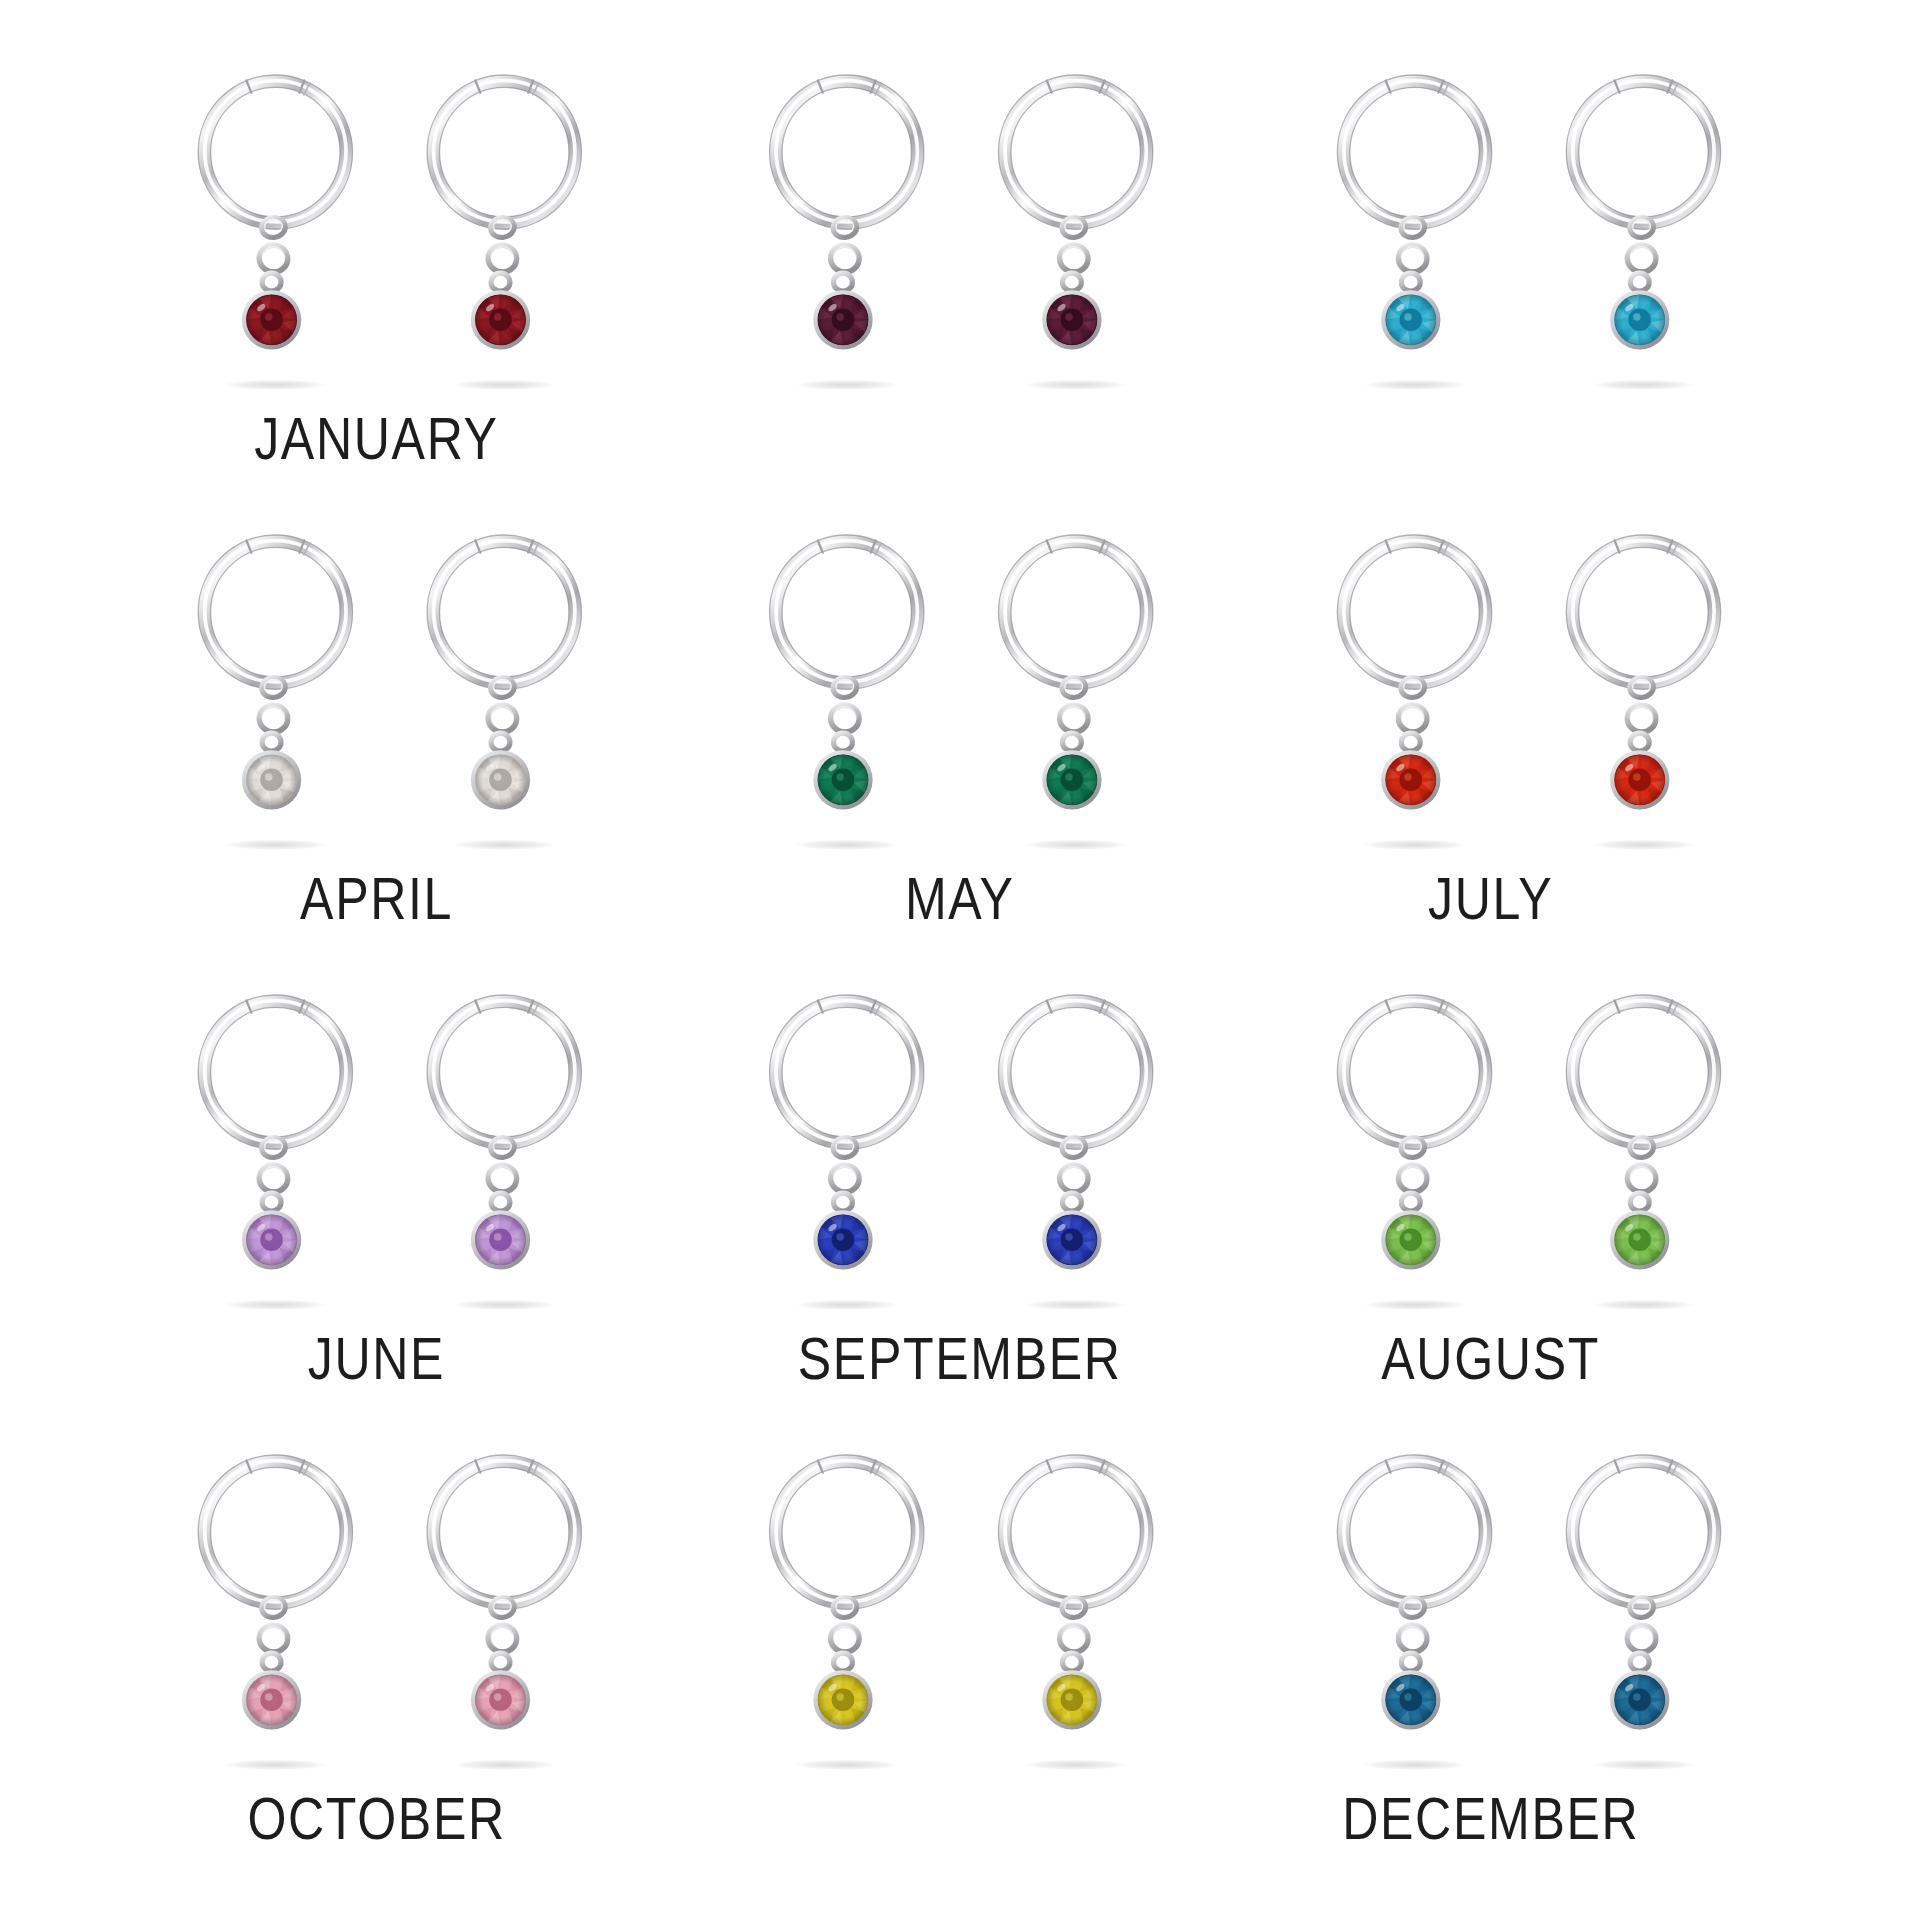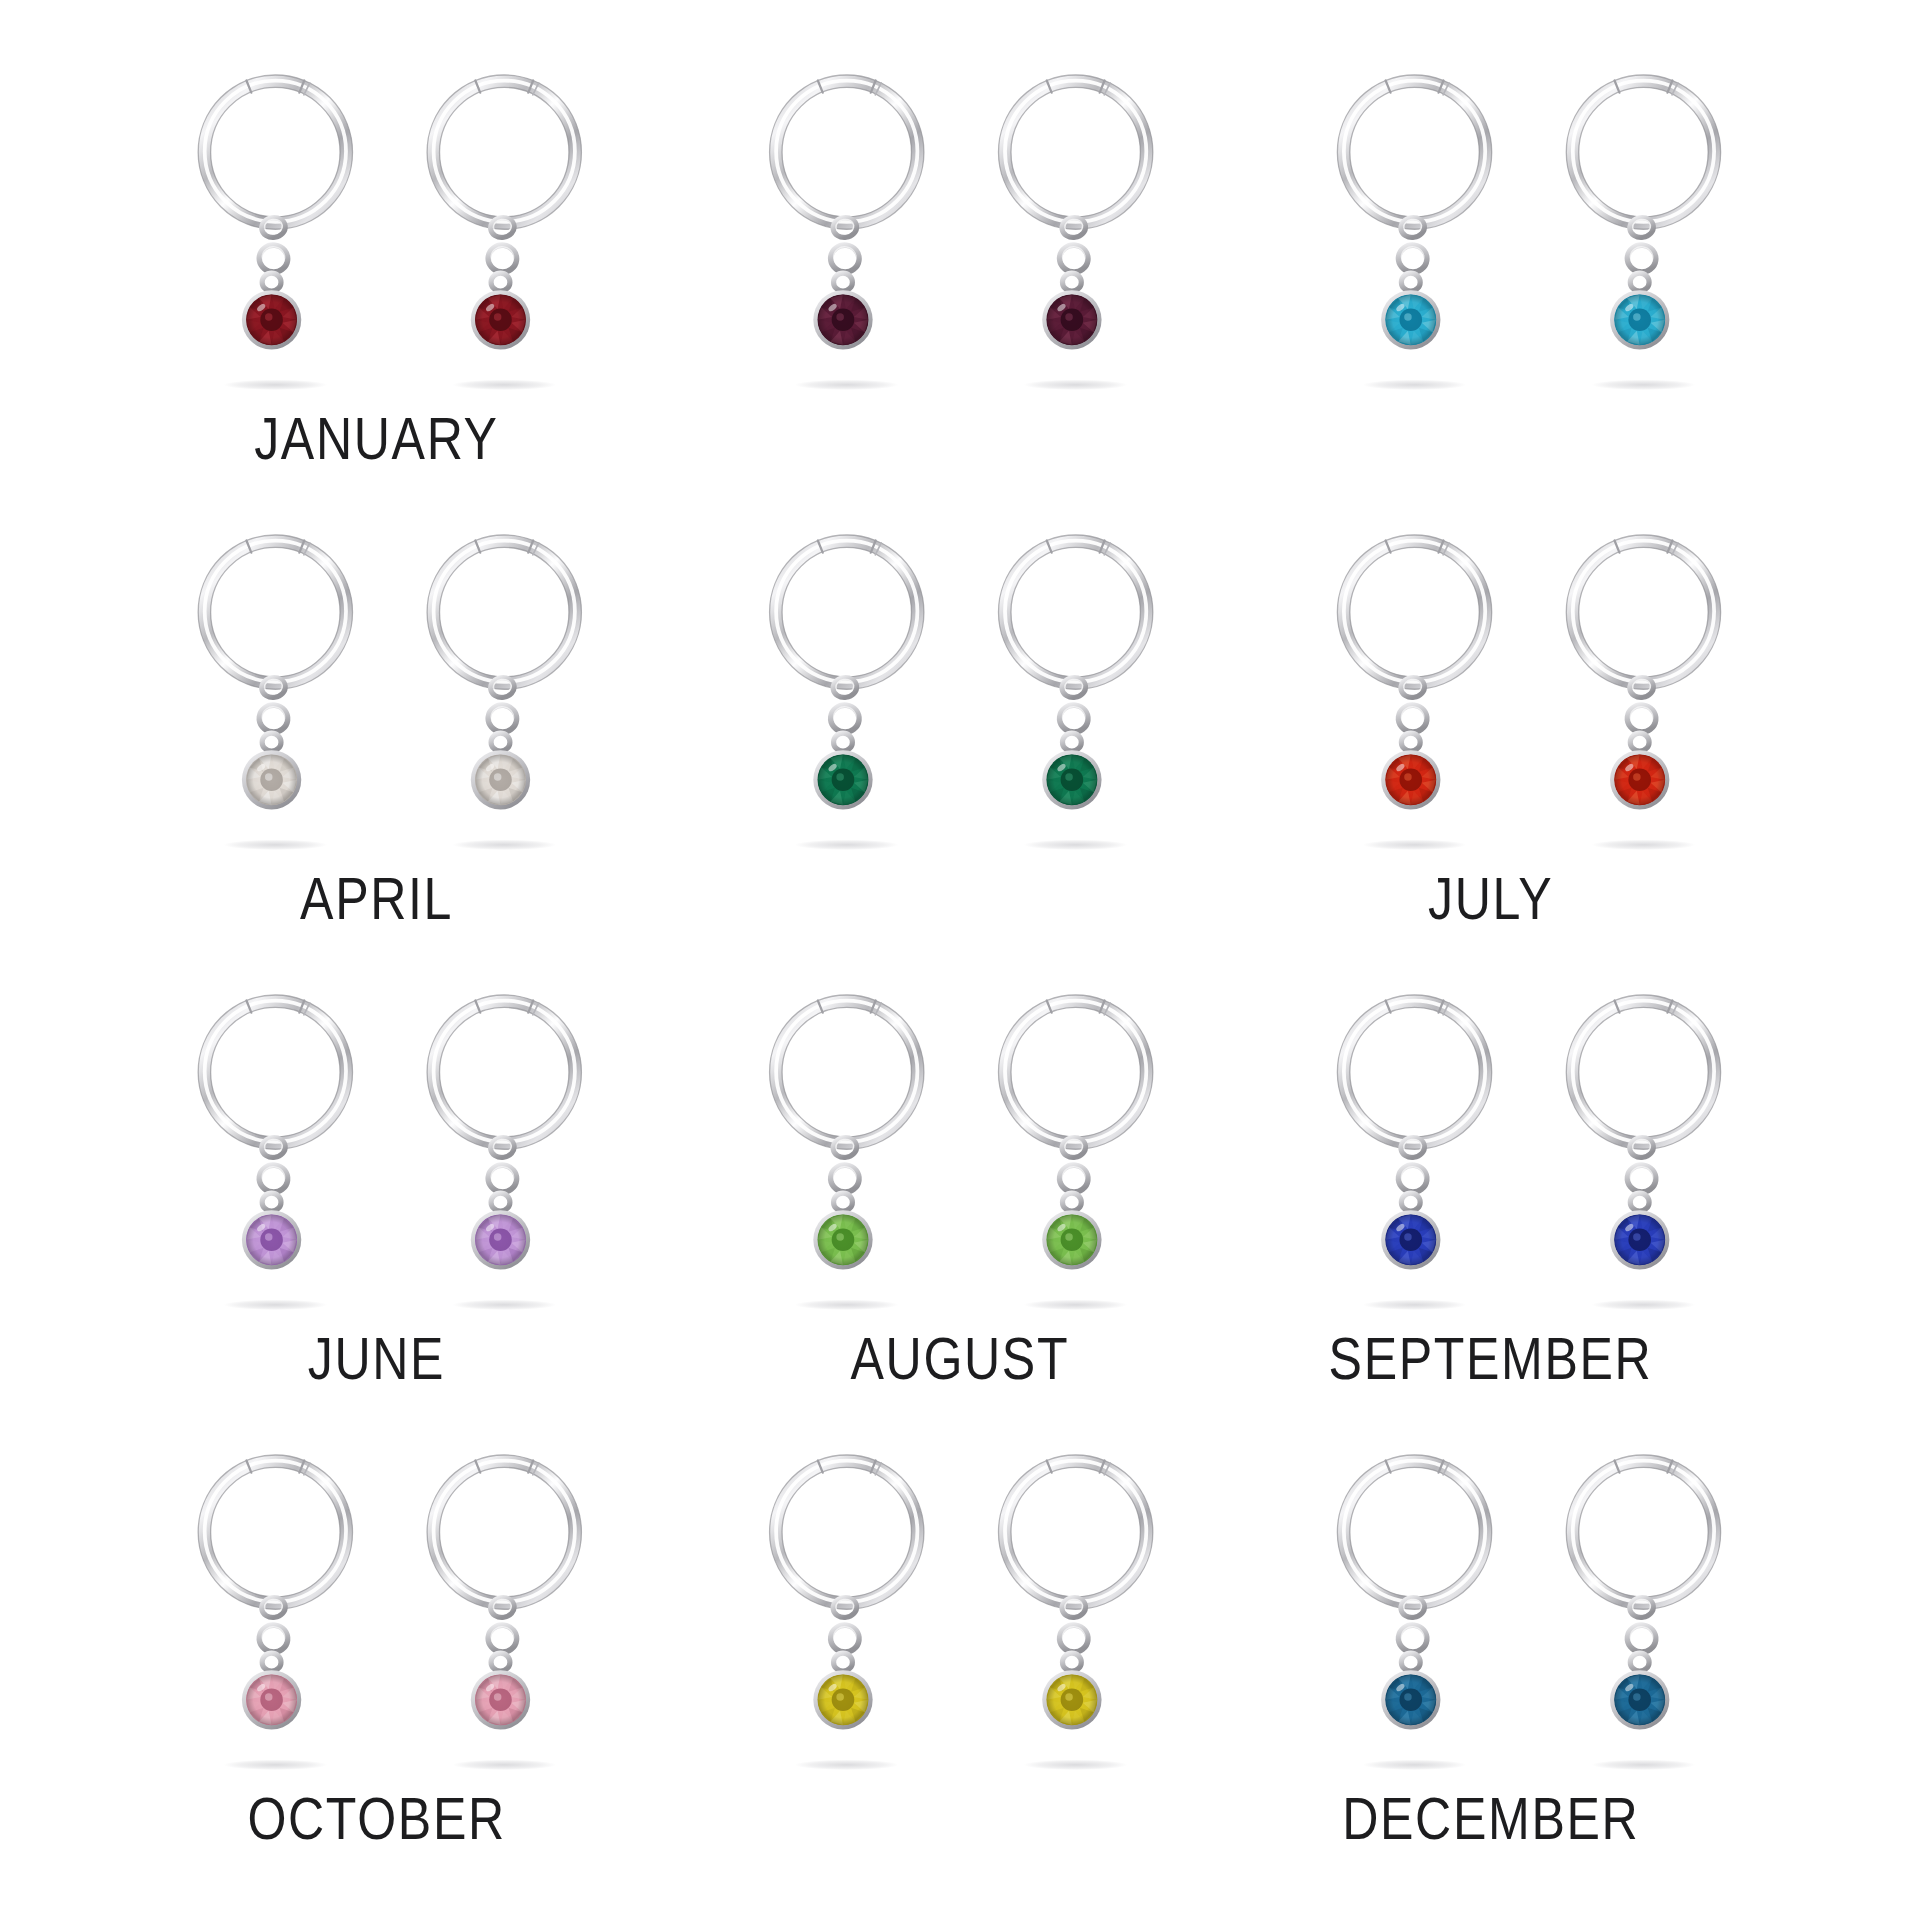--- a/index.html
+++ b/index.html
@@ -531,20 +531,23 @@
               <polygon points="99.5,253.5 104.3,239.1 113.9,248.8" fill="#075034" opacity="0.22"></polygon>
               <polygon points="102.6,258.9 113.9,248.8 117.5,262.0" fill="#3ea67c" opacity="0.3"></polygon>
               <circle cx="91" cy="262" r="12" fill="#075034"></circle>
               <circle cx="88" cy="259" r="4" fill="#3ea67c" opacity="0.45"></circle>
               <circle cx="91" cy="262" r="26.5" fill="url(#gemVignette)"></circle>
               <ellipse cx="80" cy="249" rx="5" ry="2.8" transform="rotate(-38 80 249)" fill="#ffffff" opacity="0.5"></ellipse>
             </g>
           </g>
         </svg>
       </div>
+    <figcaption class="label-wrap">
+      <span class="label" style="color: rgb(29, 29, 31);">MAY</span>
+    </figcaption>
   </figure>
 
   <figure class="cell">
     <div class="pair">
         <svg viewBox="0 0 433 345" xmlns="http://www.w3.org/2000/svg">
           <g transform="translate(0,0)">
             <ellipse cx="95" cy="331" rx="55" ry="5.5" fill="url(#shadowG)"></ellipse>
             <g>
               <circle cx="95" cy="84" r="75.3" fill="none" stroke="url(#metalTube)" stroke-width="13.5"></circle>
               <circle cx="95" cy="83" r="75" fill="none" stroke="#ffffff" stroke-width="4" opacity="0.92"></circle>
@@ -736,20 +739,110 @@
             </g>
             <g>
               <ellipse cx="93" cy="164" rx="12.5" ry="10.5" fill="none" stroke="url(#metalSmall)" stroke-width="5.5" transform="rotate(-8 93 164)"></ellipse>
               <ellipse cx="93" cy="163" rx="9.5" ry="7.5" fill="none" stroke="#ffffff" stroke-width="1.6" opacity="0.7" transform="rotate(-8 93 163)"></ellipse>
             </g>
             <ellipse cx="93" cy="197" rx="15" ry="14.2" fill="none" stroke="url(#metalSmall)" stroke-width="6" transform="rotate(7 93 197)"></ellipse>
             <ellipse cx="93" cy="195.5" rx="12" ry="11" fill="none" stroke="#ffffff" stroke-width="1.4" opacity="0.6" transform="rotate(7 93 195.5)"></ellipse>
             <ellipse cx="91" cy="222" rx="10" ry="9.5" fill="none" stroke="url(#metalSmall)" stroke-width="5.5"></ellipse>
             <g>
               <circle cx="91" cy="262" r="31.5" fill="url(#bezel)"></circle>
+              <circle cx="91" cy="262" r="27" fill="#141f70"></circle>
+              <circle cx="91" cy="262" r="26.5" fill="#2a3fc0"></circle>
+              <polygon points="102.6,265.1 117.5,262.0 113.9,275.3" fill="#5e74e4" opacity="0.45"></polygon>
+              <polygon points="99.5,270.5 113.9,275.3 104.3,284.9" fill="#141f70" opacity="0.3"></polygon>
+              <polygon points="94.1,273.6 104.3,284.9 91.0,288.5" fill="#5e74e4" opacity="0.15"></polygon>
+              <polygon points="87.9,273.6 91.0,288.5 77.8,284.9" fill="#5e74e4" opacity="0.5"></polygon>
+              <polygon points="82.5,270.5 77.8,284.9 68.1,275.3" fill="#141f70" opacity="0.2"></polygon>
+              <polygon points="79.4,265.1 68.1,275.3 64.5,262.0" fill="#5e74e4" opacity="0.08"></polygon>
+              <polygon points="79.4,258.9 64.5,262.0 68.1,248.8" fill="#5e74e4" opacity="0.35"></polygon>
+              <polygon points="82.5,253.5 68.1,248.8 77.7,239.1" fill="#141f70" opacity="0.28"></polygon>
+              <polygon points="87.9,250.4 77.7,239.1 91.0,235.5" fill="#5e74e4" opacity="0.5"></polygon>
+              <polygon points="94.1,250.4 91.0,235.5 104.3,239.1" fill="#5e74e4" opacity="0.12"></polygon>
+              <polygon points="99.5,253.5 104.3,239.1 113.9,248.8" fill="#141f70" opacity="0.22"></polygon>
+              <polygon points="102.6,258.9 113.9,248.8 117.5,262.0" fill="#5e74e4" opacity="0.3"></polygon>
+              <circle cx="91" cy="262" r="12" fill="#141f70"></circle>
+              <circle cx="88" cy="259" r="4" fill="#5e74e4" opacity="0.45"></circle>
+              <circle cx="91" cy="262" r="26.5" fill="url(#gemVignette)"></circle>
+              <ellipse cx="80" cy="249" rx="5" ry="2.8" transform="rotate(-38 80 249)" fill="#ffffff" opacity="0.5"></ellipse>
+            </g>
+          </g>
+          <g transform="translate(243,0)">
+            <ellipse cx="95" cy="331" rx="55" ry="5.5" fill="url(#shadowG)"></ellipse>
+            <g>
+              <circle cx="95" cy="84" r="75.3" fill="none" stroke="url(#metalTube)" stroke-width="13.5"></circle>
+              <circle cx="95" cy="83" r="75" fill="none" stroke="#ffffff" stroke-width="4" opacity="0.92"></circle>
+              <circle cx="95" cy="84" r="81.9" fill="none" stroke="#8f8f94" stroke-width="1.4" opacity="0.65"></circle>
+              <circle cx="95" cy="84" r="68.7" fill="none" stroke="#8f8f94" stroke-width="1.4" opacity="0.65"></circle>
+              <line x1="120.5" y1="20.9" x2="125.7" y2="8.0" stroke="#a0a0a5" stroke-width="2.4" stroke-linecap="round"></line>
+              <line x1="125.3" y1="23.1" x2="131.6" y2="10.6" stroke="#b5b5ba" stroke-width="1.8" stroke-linecap="round"></line>
+              <line x1="69.5" y1="20.9" x2="64.3" y2="8.0" stroke="#a0a0a5" stroke-width="2.4" stroke-linecap="round"></line>
+            </g>
+            <g>
+              <ellipse cx="93" cy="164" rx="12.5" ry="10.5" fill="none" stroke="url(#metalSmall)" stroke-width="5.5" transform="rotate(-8 93 164)"></ellipse>
+              <ellipse cx="93" cy="163" rx="9.5" ry="7.5" fill="none" stroke="#ffffff" stroke-width="1.6" opacity="0.7" transform="rotate(-8 93 163)"></ellipse>
+            </g>
+            <ellipse cx="93" cy="197" rx="15" ry="14.2" fill="none" stroke="url(#metalSmall)" stroke-width="6" transform="rotate(7 93 197)"></ellipse>
+            <ellipse cx="93" cy="195.5" rx="12" ry="11" fill="none" stroke="#ffffff" stroke-width="1.4" opacity="0.6" transform="rotate(7 93 195.5)"></ellipse>
+            <ellipse cx="91" cy="222" rx="10" ry="9.5" fill="none" stroke="url(#metalSmall)" stroke-width="5.5"></ellipse>
+            <g>
+              <circle cx="91" cy="262" r="31.5" fill="url(#bezel)"></circle>
+              <circle cx="91" cy="262" r="27" fill="#141f70"></circle>
+              <circle cx="91" cy="262" r="26.5" fill="#2a3fc0"></circle>
+              <polygon points="102.6,265.1 117.5,262.0 113.9,275.3" fill="#5e74e4" opacity="0.45"></polygon>
+              <polygon points="99.5,270.5 113.9,275.3 104.3,284.9" fill="#141f70" opacity="0.3"></polygon>
+              <polygon points="94.1,273.6 104.3,284.9 91.0,288.5" fill="#5e74e4" opacity="0.15"></polygon>
+              <polygon points="87.9,273.6 91.0,288.5 77.8,284.9" fill="#5e74e4" opacity="0.5"></polygon>
+              <polygon points="82.5,270.5 77.8,284.9 68.1,275.3" fill="#141f70" opacity="0.2"></polygon>
+              <polygon points="79.4,265.1 68.1,275.3 64.5,262.0" fill="#5e74e4" opacity="0.08"></polygon>
+              <polygon points="79.4,258.9 64.5,262.0 68.1,248.8" fill="#5e74e4" opacity="0.35"></polygon>
+              <polygon points="82.5,253.5 68.1,248.8 77.7,239.1" fill="#141f70" opacity="0.28"></polygon>
+              <polygon points="87.9,250.4 77.7,239.1 91.0,235.5" fill="#5e74e4" opacity="0.5"></polygon>
+              <polygon points="94.1,250.4 91.0,235.5 104.3,239.1" fill="#5e74e4" opacity="0.12"></polygon>
+              <polygon points="99.5,253.5 104.3,239.1 113.9,248.8" fill="#141f70" opacity="0.22"></polygon>
+              <polygon points="102.6,258.9 113.9,248.8 117.5,262.0" fill="#5e74e4" opacity="0.3"></polygon>
+              <circle cx="91" cy="262" r="12" fill="#141f70"></circle>
+              <circle cx="88" cy="259" r="4" fill="#5e74e4" opacity="0.45"></circle>
+              <circle cx="91" cy="262" r="26.5" fill="url(#gemVignette)"></circle>
+              <ellipse cx="80" cy="249" rx="5" ry="2.8" transform="rotate(-38 80 249)" fill="#ffffff" opacity="0.5"></ellipse>
+            </g>
+          </g>
+        </svg>
+      </div>
+    <figcaption class="label-wrap">
+      <span class="label" style="color: rgb(29, 29, 31);">SEPTEMBER</span>
+    </figcaption>
+  </figure>
+
+  <figure class="cell">
+    <div class="pair">
+        <svg viewBox="0 0 433 345" xmlns="http://www.w3.org/2000/svg">
+          <g transform="translate(0,0)">
+            <ellipse cx="95" cy="331" rx="55" ry="5.5" fill="url(#shadowG)"></ellipse>
+            <g>
+              <circle cx="95" cy="84" r="75.3" fill="none" stroke="url(#metalTube)" stroke-width="13.5"></circle>
+              <circle cx="95" cy="83" r="75" fill="none" stroke="#ffffff" stroke-width="4" opacity="0.92"></circle>
+              <circle cx="95" cy="84" r="81.9" fill="none" stroke="#8f8f94" stroke-width="1.4" opacity="0.65"></circle>
+              <circle cx="95" cy="84" r="68.7" fill="none" stroke="#8f8f94" stroke-width="1.4" opacity="0.65"></circle>
+              <line x1="120.5" y1="20.9" x2="125.7" y2="8.0" stroke="#a0a0a5" stroke-width="2.4" stroke-linecap="round"></line>
+              <line x1="125.3" y1="23.1" x2="131.6" y2="10.6" stroke="#b5b5ba" stroke-width="1.8" stroke-linecap="round"></line>
+              <line x1="69.5" y1="20.9" x2="64.3" y2="8.0" stroke="#a0a0a5" stroke-width="2.4" stroke-linecap="round"></line>
+            </g>
+            <g>
+              <ellipse cx="93" cy="164" rx="12.5" ry="10.5" fill="none" stroke="url(#metalSmall)" stroke-width="5.5" transform="rotate(-8 93 164)"></ellipse>
+              <ellipse cx="93" cy="163" rx="9.5" ry="7.5" fill="none" stroke="#ffffff" stroke-width="1.6" opacity="0.7" transform="rotate(-8 93 163)"></ellipse>
+            </g>
+            <ellipse cx="93" cy="197" rx="15" ry="14.2" fill="none" stroke="url(#metalSmall)" stroke-width="6" transform="rotate(7 93 197)"></ellipse>
+            <ellipse cx="93" cy="195.5" rx="12" ry="11" fill="none" stroke="#ffffff" stroke-width="1.4" opacity="0.6" transform="rotate(7 93 195.5)"></ellipse>
+            <ellipse cx="91" cy="222" rx="10" ry="9.5" fill="none" stroke="url(#metalSmall)" stroke-width="5.5"></ellipse>
+            <g>
+              <circle cx="91" cy="262" r="31.5" fill="url(#bezel)"></circle>
               <circle cx="91" cy="262" r="27" fill="#4b9029"></circle>
               <circle cx="91" cy="262" r="26.5" fill="#7ec551"></circle>
               <polygon points="102.6,265.1 117.5,262.0 113.9,275.3" fill="#b2e389" opacity="0.45"></polygon>
               <polygon points="99.5,270.5 113.9,275.3 104.3,284.9" fill="#4b9029" opacity="0.3"></polygon>
               <polygon points="94.1,273.6 104.3,284.9 91.0,288.5" fill="#b2e389" opacity="0.15"></polygon>
               <polygon points="87.9,273.6 91.0,288.5 77.8,284.9" fill="#b2e389" opacity="0.5"></polygon>
               <polygon points="82.5,270.5 77.8,284.9 68.1,275.3" fill="#4b9029" opacity="0.2"></polygon>
               <polygon points="79.4,265.1 68.1,275.3 64.5,262.0" fill="#b2e389" opacity="0.08"></polygon>
               <polygon points="79.4,258.9 64.5,262.0 68.1,248.8" fill="#b2e389" opacity="0.35"></polygon>
               <polygon points="82.5,253.5 68.1,248.8 77.7,239.1" fill="#4b9029" opacity="0.28"></polygon>
@@ -826,110 +919,20 @@
             </g>
             <g>
               <ellipse cx="93" cy="164" rx="12.5" ry="10.5" fill="none" stroke="url(#metalSmall)" stroke-width="5.5" transform="rotate(-8 93 164)"></ellipse>
               <ellipse cx="93" cy="163" rx="9.5" ry="7.5" fill="none" stroke="#ffffff" stroke-width="1.6" opacity="0.7" transform="rotate(-8 93 163)"></ellipse>
             </g>
             <ellipse cx="93" cy="197" rx="15" ry="14.2" fill="none" stroke="url(#metalSmall)" stroke-width="6" transform="rotate(7 93 197)"></ellipse>
             <ellipse cx="93" cy="195.5" rx="12" ry="11" fill="none" stroke="#ffffff" stroke-width="1.4" opacity="0.6" transform="rotate(7 93 195.5)"></ellipse>
             <ellipse cx="91" cy="222" rx="10" ry="9.5" fill="none" stroke="url(#metalSmall)" stroke-width="5.5"></ellipse>
             <g>
               <circle cx="91" cy="262" r="31.5" fill="url(#bezel)"></circle>
-              <circle cx="91" cy="262" r="27" fill="#141f70"></circle>
-              <circle cx="91" cy="262" r="26.5" fill="#2a3fc0"></circle>
-              <polygon points="102.6,265.1 117.5,262.0 113.9,275.3" fill="#5e74e4" opacity="0.45"></polygon>
-              <polygon points="99.5,270.5 113.9,275.3 104.3,284.9" fill="#141f70" opacity="0.3"></polygon>
-              <polygon points="94.1,273.6 104.3,284.9 91.0,288.5" fill="#5e74e4" opacity="0.15"></polygon>
-              <polygon points="87.9,273.6 91.0,288.5 77.8,284.9" fill="#5e74e4" opacity="0.5"></polygon>
-              <polygon points="82.5,270.5 77.8,284.9 68.1,275.3" fill="#141f70" opacity="0.2"></polygon>
-              <polygon points="79.4,265.1 68.1,275.3 64.5,262.0" fill="#5e74e4" opacity="0.08"></polygon>
-              <polygon points="79.4,258.9 64.5,262.0 68.1,248.8" fill="#5e74e4" opacity="0.35"></polygon>
-              <polygon points="82.5,253.5 68.1,248.8 77.7,239.1" fill="#141f70" opacity="0.28"></polygon>
-              <polygon points="87.9,250.4 77.7,239.1 91.0,235.5" fill="#5e74e4" opacity="0.5"></polygon>
-              <polygon points="94.1,250.4 91.0,235.5 104.3,239.1" fill="#5e74e4" opacity="0.12"></polygon>
-              <polygon points="99.5,253.5 104.3,239.1 113.9,248.8" fill="#141f70" opacity="0.22"></polygon>
-              <polygon points="102.6,258.9 113.9,248.8 117.5,262.0" fill="#5e74e4" opacity="0.3"></polygon>
-              <circle cx="91" cy="262" r="12" fill="#141f70"></circle>
-              <circle cx="88" cy="259" r="4" fill="#5e74e4" opacity="0.45"></circle>
-              <circle cx="91" cy="262" r="26.5" fill="url(#gemVignette)"></circle>
-              <ellipse cx="80" cy="249" rx="5" ry="2.8" transform="rotate(-38 80 249)" fill="#ffffff" opacity="0.5"></ellipse>
-            </g>
-          </g>
-          <g transform="translate(243,0)">
-            <ellipse cx="95" cy="331" rx="55" ry="5.5" fill="url(#shadowG)"></ellipse>
-            <g>
-              <circle cx="95" cy="84" r="75.3" fill="none" stroke="url(#metalTube)" stroke-width="13.5"></circle>
-              <circle cx="95" cy="83" r="75" fill="none" stroke="#ffffff" stroke-width="4" opacity="0.92"></circle>
-              <circle cx="95" cy="84" r="81.9" fill="none" stroke="#8f8f94" stroke-width="1.4" opacity="0.65"></circle>
-              <circle cx="95" cy="84" r="68.7" fill="none" stroke="#8f8f94" stroke-width="1.4" opacity="0.65"></circle>
-              <line x1="120.5" y1="20.9" x2="125.7" y2="8.0" stroke="#a0a0a5" stroke-width="2.4" stroke-linecap="round"></line>
-              <line x1="125.3" y1="23.1" x2="131.6" y2="10.6" stroke="#b5b5ba" stroke-width="1.8" stroke-linecap="round"></line>
-              <line x1="69.5" y1="20.9" x2="64.3" y2="8.0" stroke="#a0a0a5" stroke-width="2.4" stroke-linecap="round"></line>
-            </g>
-            <g>
-              <ellipse cx="93" cy="164" rx="12.5" ry="10.5" fill="none" stroke="url(#metalSmall)" stroke-width="5.5" transform="rotate(-8 93 164)"></ellipse>
-              <ellipse cx="93" cy="163" rx="9.5" ry="7.5" fill="none" stroke="#ffffff" stroke-width="1.6" opacity="0.7" transform="rotate(-8 93 163)"></ellipse>
-            </g>
-            <ellipse cx="93" cy="197" rx="15" ry="14.2" fill="none" stroke="url(#metalSmall)" stroke-width="6" transform="rotate(7 93 197)"></ellipse>
-            <ellipse cx="93" cy="195.5" rx="12" ry="11" fill="none" stroke="#ffffff" stroke-width="1.4" opacity="0.6" transform="rotate(7 93 195.5)"></ellipse>
-            <ellipse cx="91" cy="222" rx="10" ry="9.5" fill="none" stroke="url(#metalSmall)" stroke-width="5.5"></ellipse>
-            <g>
-              <circle cx="91" cy="262" r="31.5" fill="url(#bezel)"></circle>
-              <circle cx="91" cy="262" r="27" fill="#141f70"></circle>
-              <circle cx="91" cy="262" r="26.5" fill="#2a3fc0"></circle>
-              <polygon points="102.6,265.1 117.5,262.0 113.9,275.3" fill="#5e74e4" opacity="0.45"></polygon>
-              <polygon points="99.5,270.5 113.9,275.3 104.3,284.9" fill="#141f70" opacity="0.3"></polygon>
-              <polygon points="94.1,273.6 104.3,284.9 91.0,288.5" fill="#5e74e4" opacity="0.15"></polygon>
-              <polygon points="87.9,273.6 91.0,288.5 77.8,284.9" fill="#5e74e4" opacity="0.5"></polygon>
-              <polygon points="82.5,270.5 77.8,284.9 68.1,275.3" fill="#141f70" opacity="0.2"></polygon>
-              <polygon points="79.4,265.1 68.1,275.3 64.5,262.0" fill="#5e74e4" opacity="0.08"></polygon>
-              <polygon points="79.4,258.9 64.5,262.0 68.1,248.8" fill="#5e74e4" opacity="0.35"></polygon>
-              <polygon points="82.5,253.5 68.1,248.8 77.7,239.1" fill="#141f70" opacity="0.28"></polygon>
-              <polygon points="87.9,250.4 77.7,239.1 91.0,235.5" fill="#5e74e4" opacity="0.5"></polygon>
-              <polygon points="94.1,250.4 91.0,235.5 104.3,239.1" fill="#5e74e4" opacity="0.12"></polygon>
-              <polygon points="99.5,253.5 104.3,239.1 113.9,248.8" fill="#141f70" opacity="0.22"></polygon>
-              <polygon points="102.6,258.9 113.9,248.8 117.5,262.0" fill="#5e74e4" opacity="0.3"></polygon>
-              <circle cx="91" cy="262" r="12" fill="#141f70"></circle>
-              <circle cx="88" cy="259" r="4" fill="#5e74e4" opacity="0.45"></circle>
-              <circle cx="91" cy="262" r="26.5" fill="url(#gemVignette)"></circle>
-              <ellipse cx="80" cy="249" rx="5" ry="2.8" transform="rotate(-38 80 249)" fill="#ffffff" opacity="0.5"></ellipse>
-            </g>
-          </g>
-        </svg>
-      </div>
-    <figcaption class="label-wrap">
-      <span class="label" style="color: rgb(29, 29, 31);">SEPTEMBER</span>
-    </figcaption>
-  </figure>
-
-  <figure class="cell">
-    <div class="pair">
-        <svg viewBox="0 0 433 345" xmlns="http://www.w3.org/2000/svg">
-          <g transform="translate(0,0)">
-            <ellipse cx="95" cy="331" rx="55" ry="5.5" fill="url(#shadowG)"></ellipse>
-            <g>
-              <circle cx="95" cy="84" r="75.3" fill="none" stroke="url(#metalTube)" stroke-width="13.5"></circle>
-              <circle cx="95" cy="83" r="75" fill="none" stroke="#ffffff" stroke-width="4" opacity="0.92"></circle>
-              <circle cx="95" cy="84" r="81.9" fill="none" stroke="#8f8f94" stroke-width="1.4" opacity="0.65"></circle>
-              <circle cx="95" cy="84" r="68.7" fill="none" stroke="#8f8f94" stroke-width="1.4" opacity="0.65"></circle>
-              <line x1="120.5" y1="20.9" x2="125.7" y2="8.0" stroke="#a0a0a5" stroke-width="2.4" stroke-linecap="round"></line>
-              <line x1="125.3" y1="23.1" x2="131.6" y2="10.6" stroke="#b5b5ba" stroke-width="1.8" stroke-linecap="round"></line>
-              <line x1="69.5" y1="20.9" x2="64.3" y2="8.0" stroke="#a0a0a5" stroke-width="2.4" stroke-linecap="round"></line>
-            </g>
-            <g>
-              <ellipse cx="93" cy="164" rx="12.5" ry="10.5" fill="none" stroke="url(#metalSmall)" stroke-width="5.5" transform="rotate(-8 93 164)"></ellipse>
-              <ellipse cx="93" cy="163" rx="9.5" ry="7.5" fill="none" stroke="#ffffff" stroke-width="1.6" opacity="0.7" transform="rotate(-8 93 163)"></ellipse>
-            </g>
-            <ellipse cx="93" cy="197" rx="15" ry="14.2" fill="none" stroke="url(#metalSmall)" stroke-width="6" transform="rotate(7 93 197)"></ellipse>
-            <ellipse cx="93" cy="195.5" rx="12" ry="11" fill="none" stroke="#ffffff" stroke-width="1.4" opacity="0.6" transform="rotate(7 93 195.5)"></ellipse>
-            <ellipse cx="91" cy="222" rx="10" ry="9.5" fill="none" stroke="url(#metalSmall)" stroke-width="5.5"></ellipse>
-            <g>
-              <circle cx="91" cy="262" r="31.5" fill="url(#bezel)"></circle>
               <circle cx="91" cy="262" r="27" fill="#ba6681"></circle>
               <circle cx="91" cy="262" r="26.5" fill="#eea7bb"></circle>
               <polygon points="102.6,265.1 117.5,262.0 113.9,275.3" fill="#fad6df" opacity="0.45"></polygon>
               <polygon points="99.5,270.5 113.9,275.3 104.3,284.9" fill="#ba6681" opacity="0.3"></polygon>
               <polygon points="94.1,273.6 104.3,284.9 91.0,288.5" fill="#fad6df" opacity="0.15"></polygon>
               <polygon points="87.9,273.6 91.0,288.5 77.8,284.9" fill="#fad6df" opacity="0.5"></polygon>
               <polygon points="82.5,270.5 77.8,284.9 68.1,275.3" fill="#ba6681" opacity="0.2"></polygon>
               <polygon points="79.4,265.1 68.1,275.3 64.5,262.0" fill="#fad6df" opacity="0.08"></polygon>
               <polygon points="79.4,258.9 64.5,262.0 68.1,248.8" fill="#fad6df" opacity="0.35"></polygon>
               <polygon points="82.5,253.5 68.1,248.8 77.7,239.1" fill="#ba6681" opacity="0.28"></polygon>

